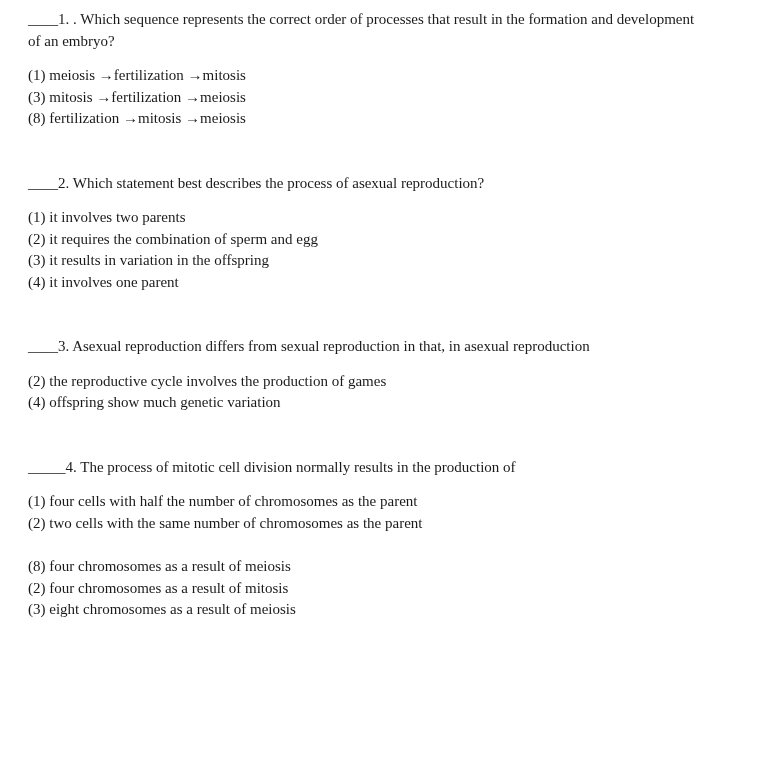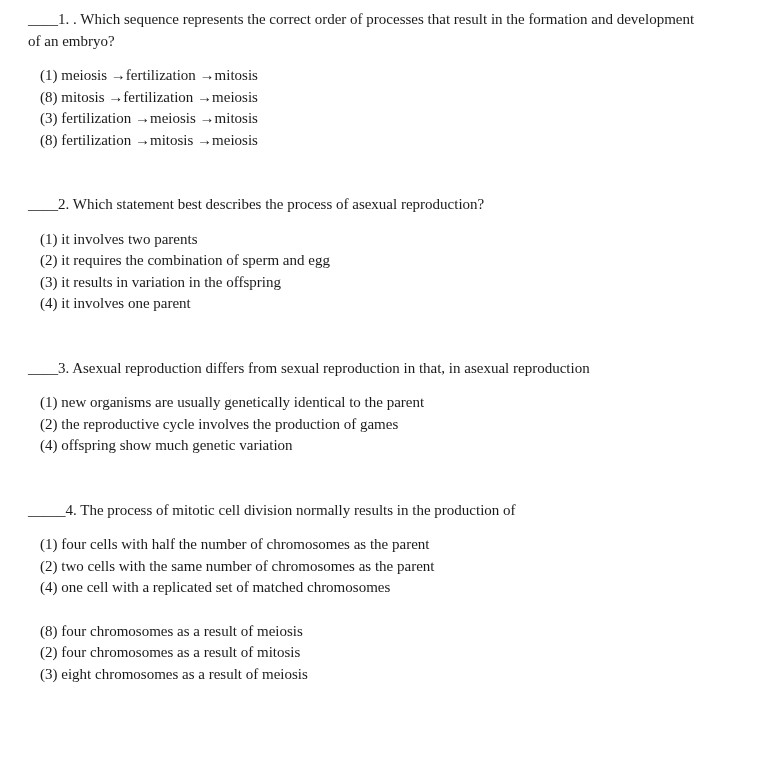--- a/index.html
+++ b/index.html
@@ -29,67 +29,64 @@
     margin-bottom: 22px;
   }
   .question.last {
     margin-bottom: 0;
   }
   .prompt {
     margin: 4px 0 13px 0;
     white-space: pre-wrap;
   }
   .options {
-    margin: 12px;
+    margin: 0;
   }
   .option {
     margin: 0;
     white-space: pre-wrap;
   }
 </style>
 </head>
 <body>
 
 <div class="page">
 
   <div class="question">
     <p class="prompt">____1. . Which sequence represents the correct order of processes that result in the formation and development of an embryo?</p>
     <div class="options">
       <div class="option">(1) meiosis →fertilization →mitosis</div>
-      <div class="option">(8) mitosis →fertilization →meiosis</div>
-      <div class="option">(3) fertilization →meiosis →mitosis</div>
+      <div class="option">(3) mitosis →fertilization →meiosis</div>
       <div class="option">(8) fertilization →mitosis →meiosis</div>
     </div>
   </div>
 
   <div class="question">
     <p class="prompt">____2. Which statement best describes the process of asexual reproduction?</p>
     <div class="options">
       <div class="option">(1) it involves two parents</div>
       <div class="option">(2) it requires the combination of sperm and egg</div>
       <div class="option">(3) it results in variation in the offspring</div>
       <div class="option">(4) it involves one parent</div>
     </div>
   </div>
 
   <div class="question">
     <p class="prompt">____3. Asexual reproduction differs from sexual reproduction in that, in asexual reproduction</p>
     <div class="options">
-      <div class="option">(1) new organisms are usually genetically identical to the parent</div>
       <div class="option">(2) the reproductive cycle involves the production of games</div>
       <div class="option">(4) offspring show much genetic variation</div>
     </div>
   </div>
 
   <div class="question tight">
     <p class="prompt">_____4. The process of mitotic cell division normally results in the production of</p>
     <div class="options">
       <div class="option">(1) four cells with half the number of chromosomes as the parent</div>
       <div class="option">(2) two cells with the same number of chromosomes as the parent</div>
-      <div class="option">(4) one cell with a replicated set of matched chromosomes</div>
     </div>
   </div>
 
   <div class="question last">
     <div class="options">
       <div class="option">(8) four chromosomes as a result of meiosis</div>
       <div class="option">(2) four chromosomes as a result of mitosis</div>
       <div class="option">(3) eight chromosomes as a result of meiosis</div>
 
     </div>

